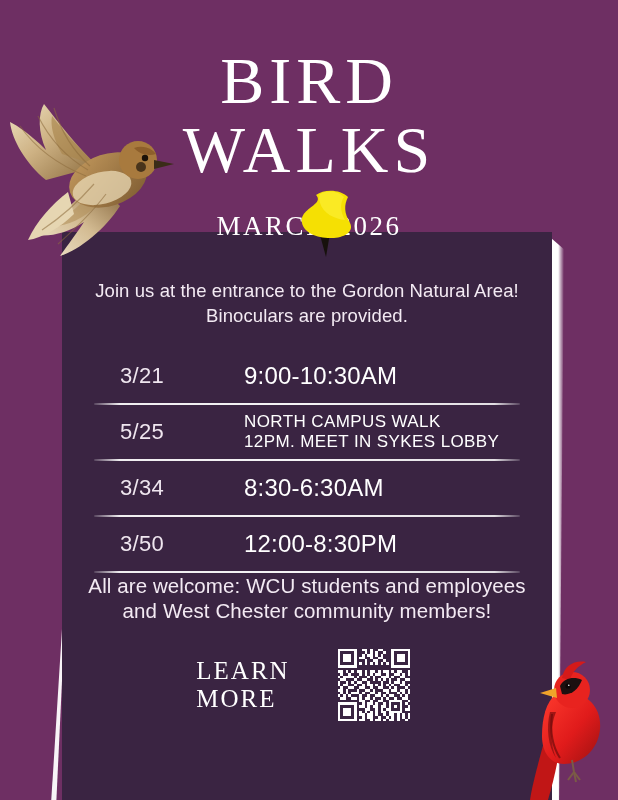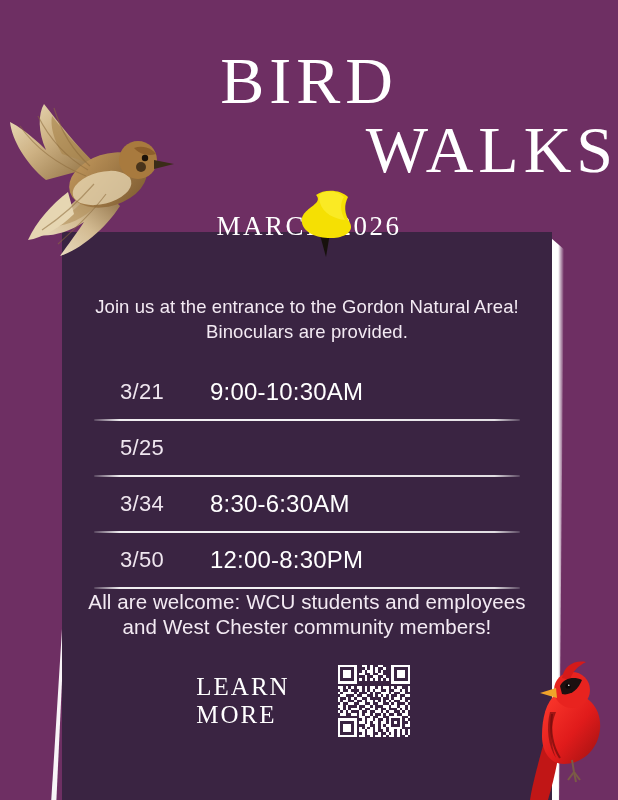--- a/index.html
+++ b/index.html
@@ -27,21 +27,21 @@
     z-index:6;
   }
   .title-line {
     font-family:"Liberation Serif", serif;
     color:#ffffff;
     font-weight:400;
     letter-spacing:5px;
     line-height:0.99;
   }
   .title-1 { font-size:66px; }
-  .title-2 { font-size:66px; margin-top:4px;text-align:right; }
+  .title-2 { font-size:66px; margin-top:4px; }
   .subtitle {
     font-family:"Liberation Serif", serif;
     color:#ffffff;
     font-size:27px;
     letter-spacing:2.5px;
     margin-top:28px;
   }
 
   
   .card {
@@ -68,41 +68,42 @@
     background:#ffffff;
     clip-path:polygon(88% 0%, 100% 0%, 40% 100%, 8% 100%);
     opacity:0.95;
   }
 
   
   .card-inner {
     position:relative;
     width:100%; height:100%;
     z-index:4;
-    padding:16px 26px;
+    padding:0 26px;
   }
 
   .intro {
     text-align:center;
     color:#f3eaf3;
     font-size:18.5px;
     line-height:1.34;
     padding-top:47px;
     letter-spacing:0.1px;
   }
 
   
   .schedule { margin-top:20px; }
 
   .row {
     position:relative;
     display:flex;
     align-items:center;
     min-height:54px;
     padding:2px 0;
+    gap:34px;
   }
   .row .date {
     color:#efe6ef;
     font-size:22px;
     width:108px;
     flex:0 0 108px;
     padding-left:32px;
     letter-spacing:0.3px;
   }
   .row .detail {
@@ -206,20 +207,22 @@
       <div class="schedule">
 
         <div class="row">
           <div class="date">3/21</div>
           <div class="detail time-big">9:00-10:30AM</div>
         </div>
         <div class="rule"></div>
 
         <div class="row">
           <div class="date">5/25</div>
+          <div class="detail detail-caps">NORTH CAMPUS WALK
+12PM. MEET IN SYKES LOBBY</div>
         </div>
         <div class="rule"></div>
 
         <div class="row">
           <div class="date">3/34</div>
           <div class="detail time-big">8:30-6:30AM</div>
         </div>
         <div class="rule"></div>
 
         <div class="row">

